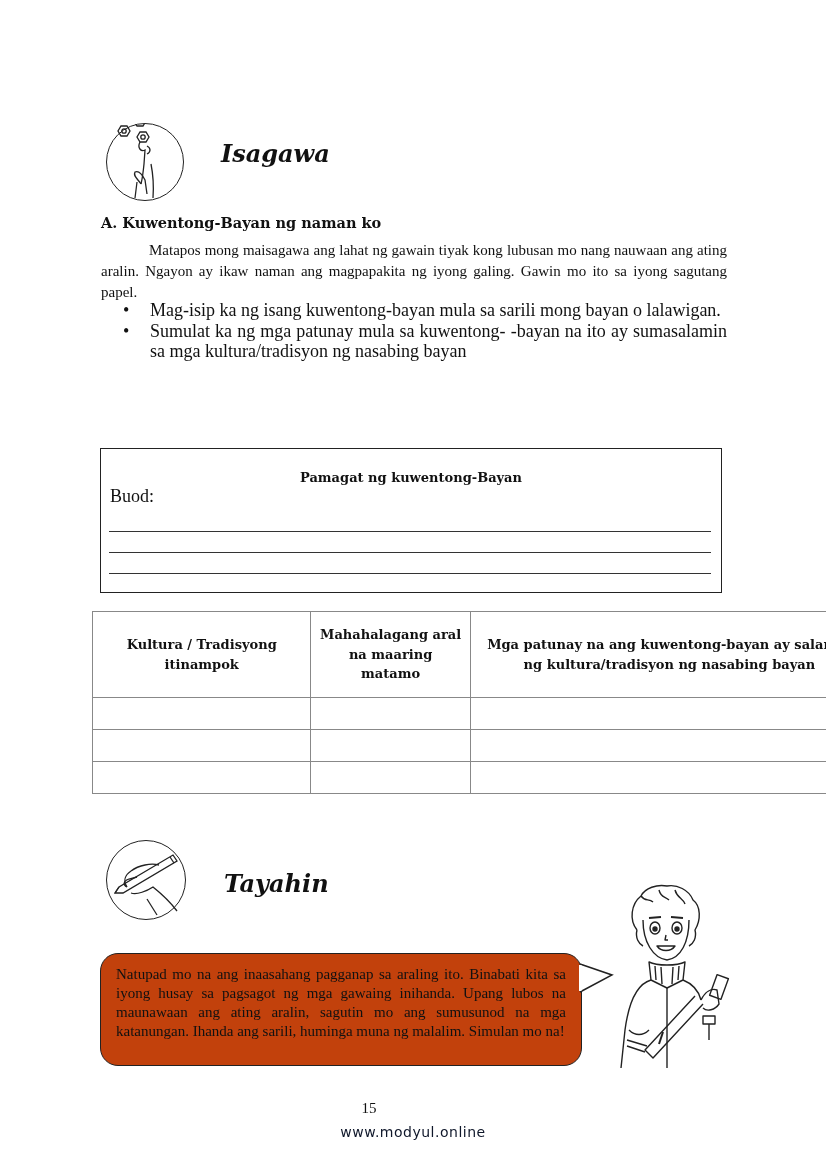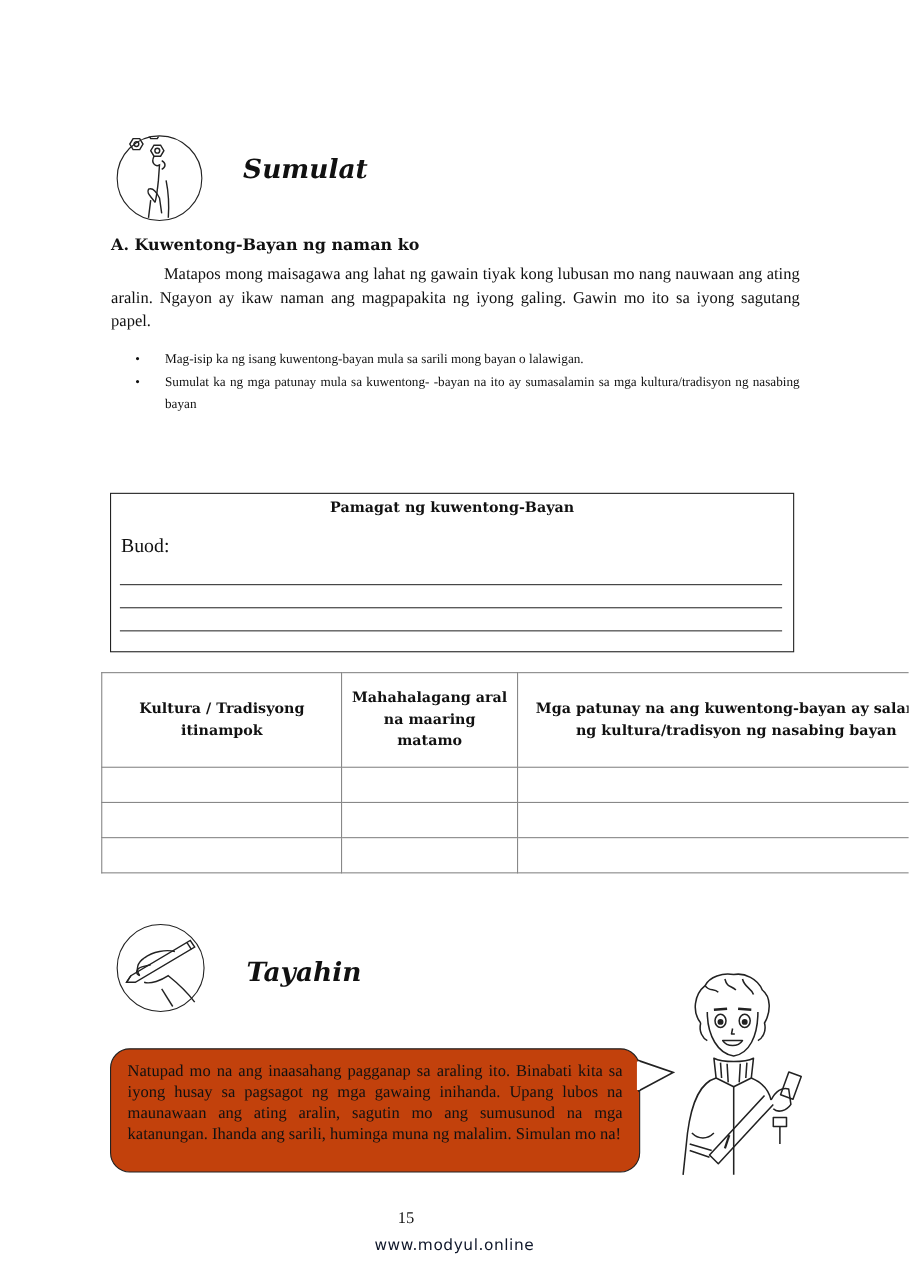--- a/index.html
+++ b/index.html
@@ -3,25 +3,25 @@
 <meta charset="utf-8">
 <style>
   html, body { margin:0; padding:0; background:#fff; }
   body { width:826px; height:1169px; position:relative; overflow:hidden; font-family:"DejaVu Serif", serif; color:#111; }
   .abs { position:absolute; }
   .icon-circle { position:absolute; width:78px; height:78px; border:1.5px solid #222; border-radius:50%; box-sizing:border-box; }
   .section-title { position:absolute; font-family:"DejaVu Serif", serif; font-style:italic; font-weight:bold; font-size:24px; color:#111; }
   .subhead { position:absolute; left:101px; top:214px; font-family:"DejaVu Serif", serif; font-weight:bold; font-size:14.5px; }
   .para { position:absolute; left:101px; top:240px; width:626px; font-size:15px; line-height:21px; text-align:justify; font-family:"Liberation Serif", serif; }
   .para .indent { display:inline-block; width:48px; }
-  ul.bullets { position:absolute; left:101px; top:316px; width:626px; margin:0; padding:0; list-style:none; font-family:"Liberation Serif", serif; font-size:12px; line-height:20.5px; }
+  ul.bullets { position:absolute; left:101px; top:300px; width:626px; margin:0; padding:0; list-style:none; font-family:"Liberation Serif", serif; font-size:18px; line-height:20.5px; }
   ul.bullets li { position:relative; padding-left:49px; text-align:justify; margin-bottom:0px; }
   ul.bullets li::before { content:"•"; position:absolute; left:22px; top:0; }
   .box { position:absolute; left:100px; top:448px; width:622px; height:145px; border:1.5px solid #222; box-sizing:border-box; }
-  .box-title { position:absolute; left:0; right:0; top:5px; text-align:center; font-family:"DejaVu Serif", serif; font-weight:bold; font-size:13px; }
+  .box-title { position:absolute; left:0; right:0; top:21px; text-align:center; font-family:"DejaVu Serif", serif; font-weight:bold; font-size:13px; }
   .box-label { position:absolute; left:9px; top:37px; font-family:"Liberation Serif", serif; font-size:18px; }
   .box-line { position:absolute; left:8px; right:10px; height:0; border-top:1px solid #333; }
   table.grid { position:absolute; left:92px; top:611px; width:777px; border-collapse:collapse; }
   table.grid th, table.grid td { border:1px solid #888; }
   table.grid th { height:85px; font-family:"DejaVu Serif", serif; font-weight:bold; font-size:13px; line-height:19.5px; text-align:center; vertical-align:middle; padding:0 6px; }
   table.grid td { height:29px; }
   .bubble { position:absolute; left:100px; top:953px; width:482px; height:113px; border:1.5px solid #222; border-radius:18px; box-sizing:border-box; background:#c2410c; }
   .bubble-text { position:absolute; left:15px; top:11px; width:450px; font-family:"Liberation Serif", serif; font-size:15px; line-height:19px; text-align:justify; }
   .page-num { position:absolute; left:0; width:738px; top:1100px; text-align:center; font-family:"Liberation Serif", serif; font-size:15px; }
   .watermark { position:absolute; left:0; width:826px; top:1124px; text-align:center; font-family:"DejaVu Sans", sans-serif; font-size:14px; color:#0f172a; letter-spacing:0.5px; }
@@ -38,21 +38,21 @@
       <polygon points="33,8 39,8 42,13 39,18 33,18 30,13"></polygon>
       <circle cx="36" cy="13" r="2.2"></circle>
       <path d="M33,18 C30,24 34,28 38,26 L37,40 C36,50 35,56 34,60"></path>
       <path d="M40,22 C44,24 44,28 40,30"></path>
       <path d="M34,60 C30,54 26,52 28,48 C32,46 36,52 38,56 L40,70"></path>
       <path d="M44,40 C46,50 47,60 46,74"></path>
       <path d="M30,58 L28,74"></path>
     </g>
   </svg>
 </div>
-<div class="section-title" style="left:221px; top:139px;">Sumulat</div>
+<div class="section-title" style="left:221px; top:139px;">Isagawa</div>
 
 <div class="subhead">A. Kuwentong-Bayan ng naman ko</div>
 
 <div class="para"><span class="indent"></span><span>Matapos mong maisagawa ang lahat ng gawain tiyak kong lubusan mo nang nauwaan ang ating aralin. Ngayon ay ikaw naman ang magpapakita ng iyong galing. Gawin mo ito sa iyong sagutang papel.</span></div>
 
 <ul class="bullets">
   <li>Mag-isip ka ng isang kuwentong-bayan mula sa sarili mong bayan o lalawigan.</li>
   <li>Sumulat ka ng mga patunay mula sa kuwentong- -bayan na ito ay sumasalamin sa mga kultura/tradisyon ng nasabing bayan</li>
 </ul>
 

